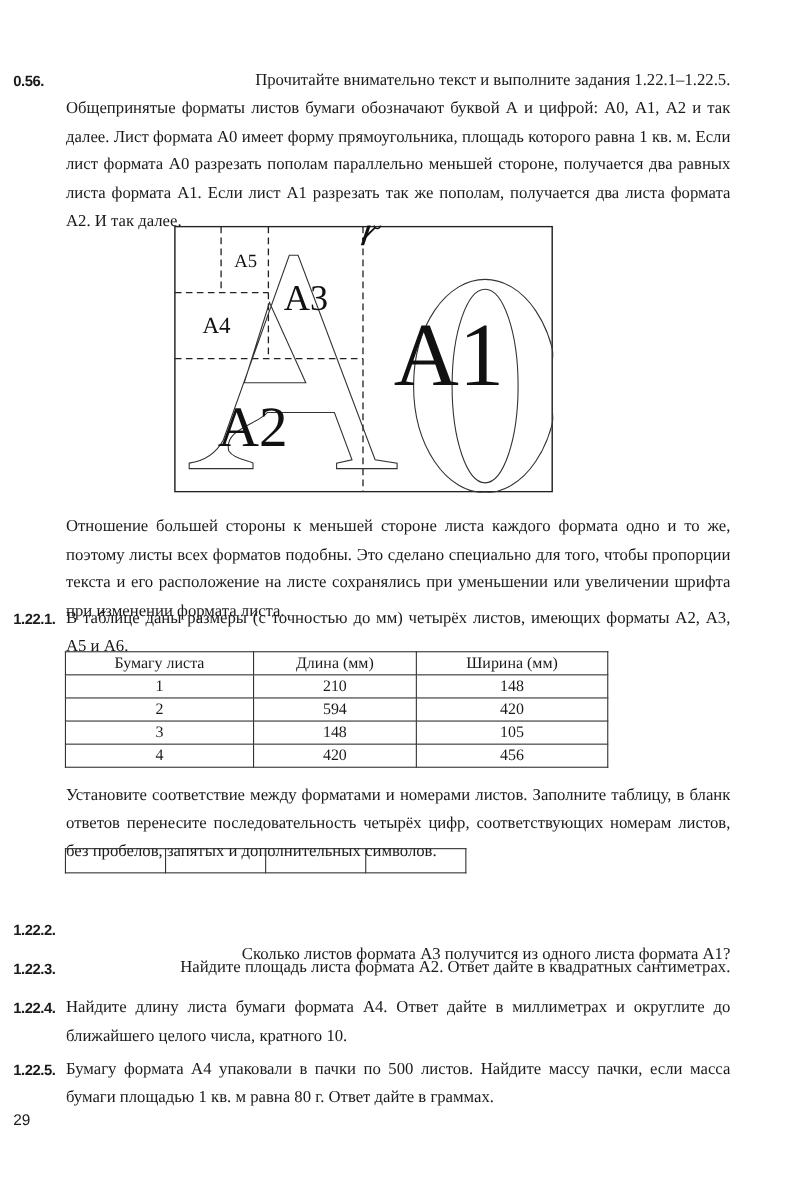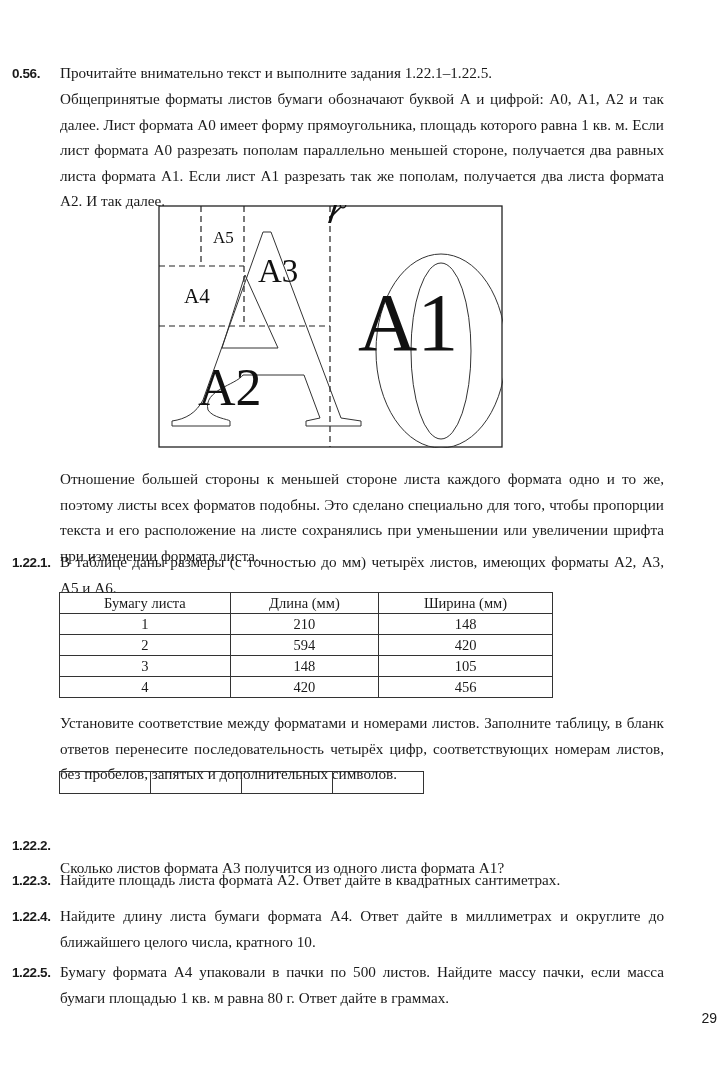--- a/index.html
+++ b/index.html
@@ -2,29 +2,29 @@
 <html><head>
 <meta charset="utf-8">
 <style>
   html, body { margin: 0; padding: 0; background: #ffffff; }
   body { width: 717px; height: 1080px; position: relative; overflow: hidden;
          font-family: "Liberation Serif", "DejaVu Serif", serif; color: #1a1a1a; }
   .num { position: absolute; left: 12px; font-family: "Liberation Sans", "DejaVu Sans", sans-serif;
          font-weight: bold; font-size: 13.5px; letter-spacing: -0.4px; }
   .txt { position: absolute; left: 60px; width: 604px; font-size: 15.2px; line-height: 25.5px;
          text-align: justify; }
-  .txt.single { text-align: left; }
+  .txt.single { text-align: right; }
   .figure { position: absolute; left: 158px; top: 205px; width: 362px; height: 243px; }
   table { border-collapse: collapse; position: absolute; font-family: "Liberation Serif", serif; font-size: 14.5px; }
   table td, table th { border: 1px solid #333; text-align: center; font-weight: normal; padding: 0; }
   #sizes-table { left: 59px; top: 592px; width: 494px; }
   #sizes-table td, #sizes-table th { height: 20px; }
   #answer-table { left: 59px; top: 771px; width: 365px; }
   #answer-table td, #answer-table th { height: 21px; width: 25%; }
-  .pageno { position: absolute; top: 1010px; left: 0; width: 717px; text-align: right;
+  .pageno { position: absolute; top: 1010px; left: 0; width: 717px; text-align: left;
             font-family: "Liberation Sans", sans-serif; font-size: 14px; padding-left: 12px; box-sizing: border-box; }
 </style>
 </head>
 <body>
 
 <div class="num" style="top:66px">0.56.</div>
 <div class="txt single" style="top:60px">Прочитайте внимательно текст и выполните задания 1.22.1–1.22.5.</div>
 <div class="txt" style="top:86px;">Общепринятые форматы листов бумаги обозначают буквой А и цифрой: А0, А1, А2 и так далее. Лист формата А0 имеет форму прямоугольника, площадь которого равна 1 кв. м. Если лист формата А0 разрезать пополам параллельно меньшей стороне, получается два равных листа формата А1. Если лист А1 разрезать так же пополам, получается два листа формата А2. И так далее.</div>
 
 <div class="figure">

